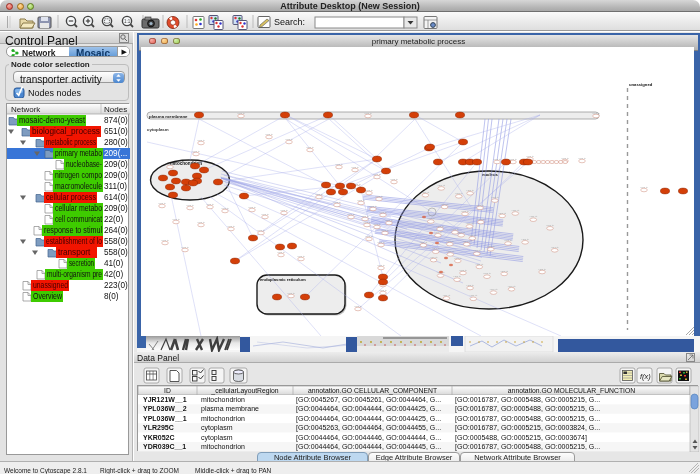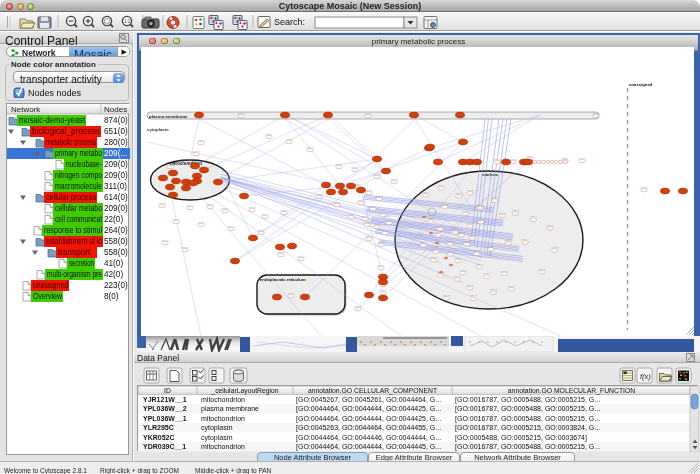--- a/index.html
+++ b/index.html
@@ -33,21 +33,21 @@
 #dp-table { position:absolute; left:3px; top:33px; width:561px; height:66px; background:#fff; border:1px solid #999; }
 .tab { position:absolute; top:100px; height:16px; border:1px solid #9a9a9a; background:linear-gradient(#fdfdfd,#e2e2e2); border-radius:4px; font-size:7.5px; color:#222; text-align:center; line-height:9px; }
 #statusbar { left:0; top:461px; width:700px; height:13px; background:#eeeeee; border-top:1px solid #b0b0b0; }
 #statusbar span { position:absolute; top:4.5px; font-size:6.5px; color:#222; }
 svg text { font-family:"Liberation Sans",sans-serif; }
 </style></head><body>
 <div class="abs" id="titlebar">
   <div class="tl" style="left:6px;background:radial-gradient(circle at 35% 30%,#f8b0a8,#dd4f42);border:0.5px solid #9a2a20;"></div>
   <div class="tl" style="left:16.5px;background:radial-gradient(circle at 35% 30%,#ffd9a0,#e8a33a);border:0.5px solid #9a6a10;"></div>
   <div class="tl" style="left:27px;background:radial-gradient(circle at 35% 30%,#d4efae,#8fc43e);border:0.5px solid #5a7a1a;"></div>
-  <div id="title-text">Cytoscape Mosaic (New Session)</div>
+  <div id="title-text">Attribute Desktop (New Session)</div>
 </div>
 <div class="abs" id="toolbar">
     <svg width="700" height="19" viewBox="0 0 700 19" style="position:absolute;left:0;top:0">
       <line x1="7.5" y1="4" x2="7.5" y2="16" stroke="#aaa" stroke-width="1"></line>
       <line x1="10" y1="4" x2="10" y2="16" stroke="#cfcfcf" stroke-width="1"></line>
       <line x1="58" y1="3" x2="58" y2="16" stroke="#bbb" stroke-width="1"></line>
       <line x1="143" y1="3" x2="143" y2="16" stroke="#bbb" stroke-width="1"></line>
       <line x1="163" y1="3" x2="163" y2="16" stroke="#bbb" stroke-width="1"></line>
       <line x1="187" y1="3" x2="187" y2="16" stroke="#bbb" stroke-width="1"></line>
       <line x1="253" y1="3" x2="253" y2="16" stroke="#bbb" stroke-width="1"></line>
@@ -122,27 +122,27 @@
 <div class="abs" id="tabs">
   <svg width="10" height="10" style="position:absolute;left:3px;top:0.5px">
       <circle cx="3" cy="2.5" r="1.6" fill="#2a2"></circle>
       <circle cx="7" cy="5" r="1.6" fill="#2a2"></circle>
       <circle cx="3" cy="7.5" r="1.6" fill="#2a2"></circle>
       <line x1="3" y1="2.5" x2="7" y2="5" stroke="#2a2" stroke-width="0.7"></line>
       <line x1="3" y1="7.5" x2="7" y2="5" stroke="#2a2" stroke-width="0.7"></line>
     </svg>
   <span style="position:absolute;left:15px;top:1px;font-size:8.5px;font-weight:bold;color:#222;">Network</span>
   <div id="tab-mosaic">
-      <span style="position:absolute;left:0;right:0;top:1px;text-align:center;font-size:12px;font-weight:normal;color:#103a6a;">Mosaic</span>
+      <span style="position:absolute;left:0;right:0;top:1px;text-align:center;font-size:10px;font-weight:bold;color:#103a6a;">Mosaic</span>
     </div>
   <div id="tab-arrow">
       <span style="position:absolute;left:3.5px;top:0.5px;font-size:7px;color:#111;">▶</span>
     </div>
 </div>
-<div class="abs" id="grouplab">Node color annotation</div>
+<div class="abs" id="grouplab">Node color selection</div>
 <div class="abs" id="groupbox"></div>
 <div class="abs" id="combo">
   <span style="position:absolute;left:6px;top:1.5px;font-size:10px;color:#111;">transporter activity</span>
   <div class="step">
       <svg width="11" height="10" style="display:block">
         <path d="M5.5 1.2 l2.2 2.6 h-4.4 z" fill="#fff"></path>
         <path d="M5.5 8.8 l2.2 -2.6 h-4.4 z" fill="#fff"></path>
       </svg>
     </div>
 </div>

